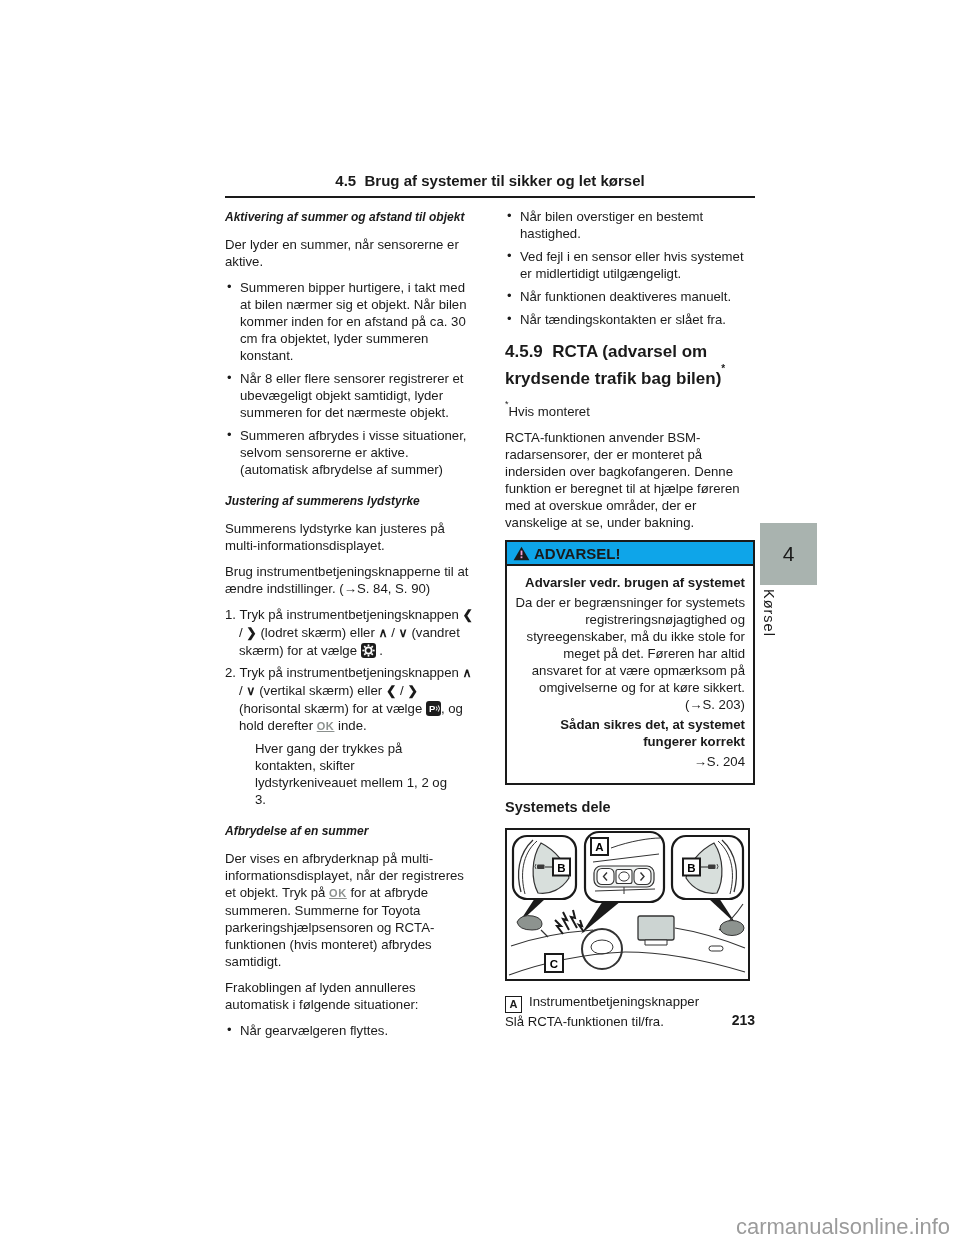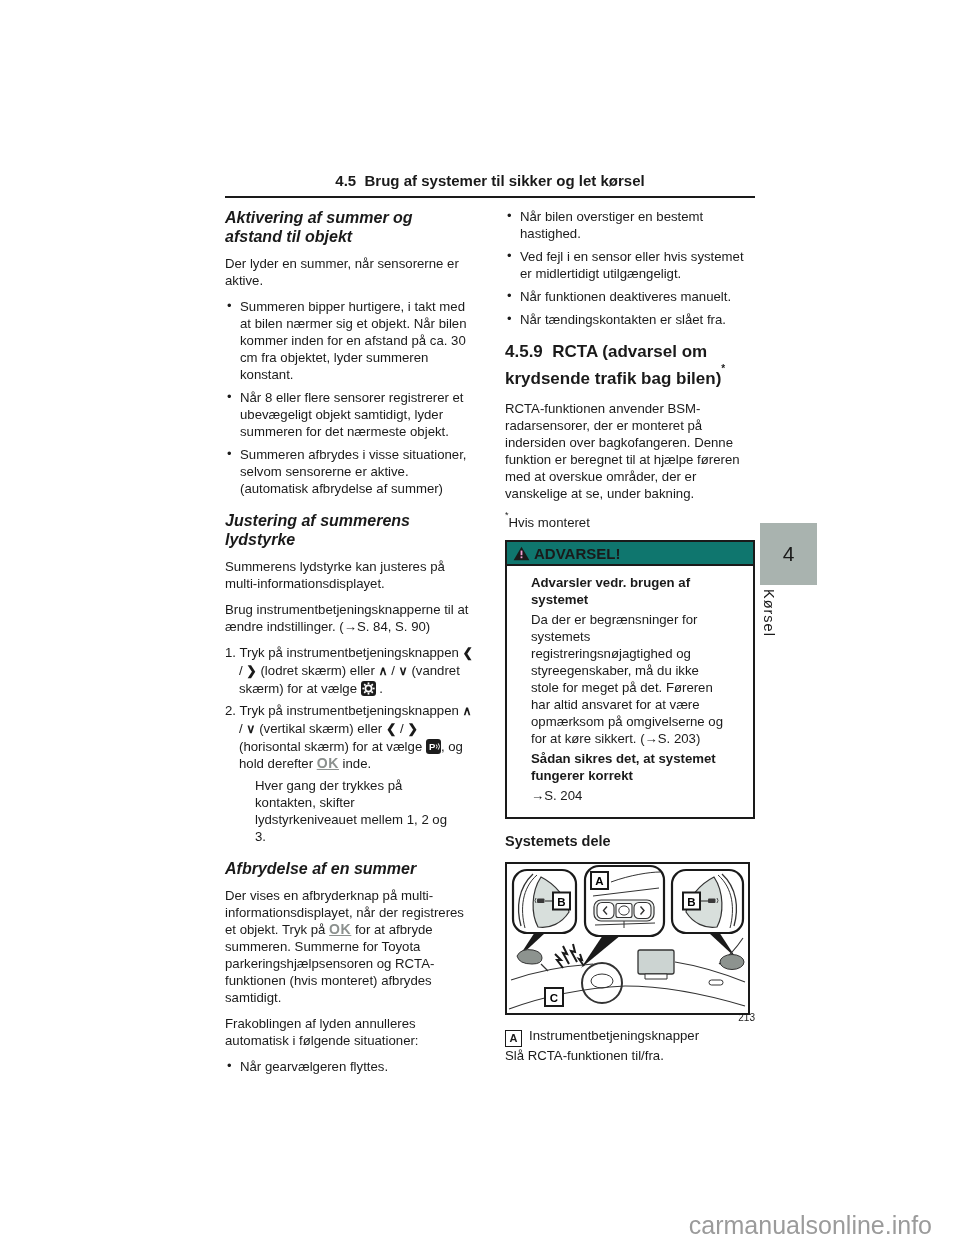--- a/index.html
+++ b/index.html
@@ -8,68 +8,68 @@
 
   
   .header{position:absolute;top:172px;left:225px;width:530px;text-align:center;
           font-weight:bold;font-size:15px;padding-bottom:7px;border-bottom:2px solid #1a1a1a;}
 
   
   .col{position:absolute;top:208px;font-size:13.2px;line-height:17px;}
   .col-left{left:225px;width:248px;}
   .col-right{left:505px;width:250px;}
   .col p{margin:0 0 9px;}
-  h3.sub{font-style:italic;font-weight:bold;font-size:16px;line-height:19px;margin:14px 0 9px;}
+  h3.sub{font-style:italic;font-weight:bold;font-size:12px;line-height:19px;margin:14px 0 9px;}
   h3.first{margin-top:0;}
 
   ul.b{list-style:none;margin:0 0 5px;padding:0;}
   ul.b li{position:relative;padding-left:15px;margin:0 0 6px;}
   ul.b li::before{content:"\2022";position:absolute;left:2px;top:-1px;font-size:13px;}
 
   .steps{margin:0 0 2px;}
   .step{padding-left:14px;text-indent:-14px;margin:0 0 5px;}
   .stepnote{padding-left:14px;margin:0 16px 10px;}
 
   .chev{font-weight:bold;font-size:12.5px;}
-  .okkey{color:#8b908e;font-weight:bold;font-size:14px;letter-spacing:.6px;text-decoration:underline;}
+  .okkey{color:#8b908e;font-weight:bold;font-size:11px;letter-spacing:.6px;text-decoration:underline;}
   .kicon{display:inline-block;width:15px;height:15px;background:#1c1c1c;border-radius:3px;
          vertical-align:-3px;line-height:0;}
   .kicon svg{display:block;}
 
   .sec-title{font-weight:bold;font-size:17px;line-height:22px;margin:13px 0 10px;}
   sup.ast{font-size:10px;position:relative;top:-5px;font-weight:bold;}
   sup.fn{font-size:9px;position:relative;top:-4px;}
 
   
   .warning-box{border:2px solid #1a1a1a;margin:3px 0 14px;}
-  .warning-header{background:#0f766e;border-bottom:2px solid #1a1a1a;padding:3px 6px 2px;
+  .warning-header{background:#0ea5e9;border-bottom:2px solid #1a1a1a;padding:3px 6px 2px;
                   font-weight:bold;font-size:15px;display:flex;align-items:center;gap:4px;}
   .warning-header svg{display:block;}
   .warning-body{padding:8px 8px 10px;}
-  .warning-body p{margin:0 16px 3px;}
+  .warning-body p{margin:0 0 3px;text-align:right;}
   .wb-bold{font-weight:bold;}
 
   .parts-heading{font-weight:bold;font-size:14.5px;margin:0 0 12px;}
 
   .diagram{line-height:0;}
   .diagram text{font-family:"Liberation Sans",sans-serif;font-weight:bold;font-size:11.5px;}
 
   .caption{margin-top:12px;line-height:18px;}
   .cap-label{display:inline-block;width:15px;height:15px;border:1.6px solid #1a1a1a;text-align:center;
              font-weight:bold;font-size:11px;line-height:14px;margin-right:7px;vertical-align:-2px;}
 
   
   .tab-num{position:absolute;left:760px;top:523px;width:57px;height:62px;background:#a9b3af;
            display:flex;align-items:center;justify-content:center;font-size:21px;color:#1a1a1a;}
   .tab-label{position:absolute;left:761px;top:589px;writing-mode:vertical-rl;text-orientation:mixed;
              font-size:14.5px;letter-spacing:1px;color:#1a1a1a;}
 
   .page-number{position:absolute;top:1012px;left:225px;width:530px;text-align:right;
-               font-weight:normal;font-size:10px;}
-  .watermark{position:absolute;right:28px;bottom:2px;font-size:25px;color:#9b9b9b;}
+               font-weight:bold;font-size:14px;}
+  .watermark{position:absolute;right:10px;bottom:2px;font-size:22px;color:#9b9b9b;}
 </style>
 </head>
 <body>
 
 <div class="page">
 
   <div class="header">4.5&nbsp; Brug af systemer til sikker og let kørsel</div>
 
   <div class="col col-left">
     <h3 class="sub first">Aktivering af summer og afstand til objekt</h3>
@@ -123,23 +123,23 @@
   <div class="col col-right">
     <ul class="b">
       <li>Når bilen overstiger en bestemt hastighed.</li>
       <li>Ved fejl i en sensor eller hvis systemet er midlertidigt utilgængeligt.</li>
       <li>Når funktionen deaktiveres manuelt.</li>
       <li>Når tændingskontakten er slået fra.</li>
     </ul>
 
     <div class="sec-title"><span>4.5.9&nbsp; RCTA (advarsel om krydsende trafik bag bilen)</span><sup class="ast">*</sup></div>
 
+    <p><sup class="fn">*</sup><span>Hvis monteret</span></p>
+
     <p>RCTA-funktionen anvender BSM-radarsensorer, der er monteret på indersiden over bagkofangeren. Denne funktion er beregnet til at hjælpe føreren med at overskue områder, der er vanskelige at se, under bakning.</p>
-
-    <p><sup class="fn">*</sup><span>Hvis monteret</span></p>
 
     <div class="warning-box">
       <div class="warning-header">
         <svg width="17" height="15" viewBox="0 0 17 15">
             <path d="M8.5,0.8 L16.4,14.2 H0.6 Z" fill="#1a1a1a"></path>
             <rect x="7.6" y="4.6" width="1.8" height="4.6" fill="#f49fd4"></rect>
             <rect x="7.6" y="10.4" width="1.8" height="1.8" fill="#f49fd4"></rect>
           </svg>
         <span>ADVARSEL!</span>
       </div>

